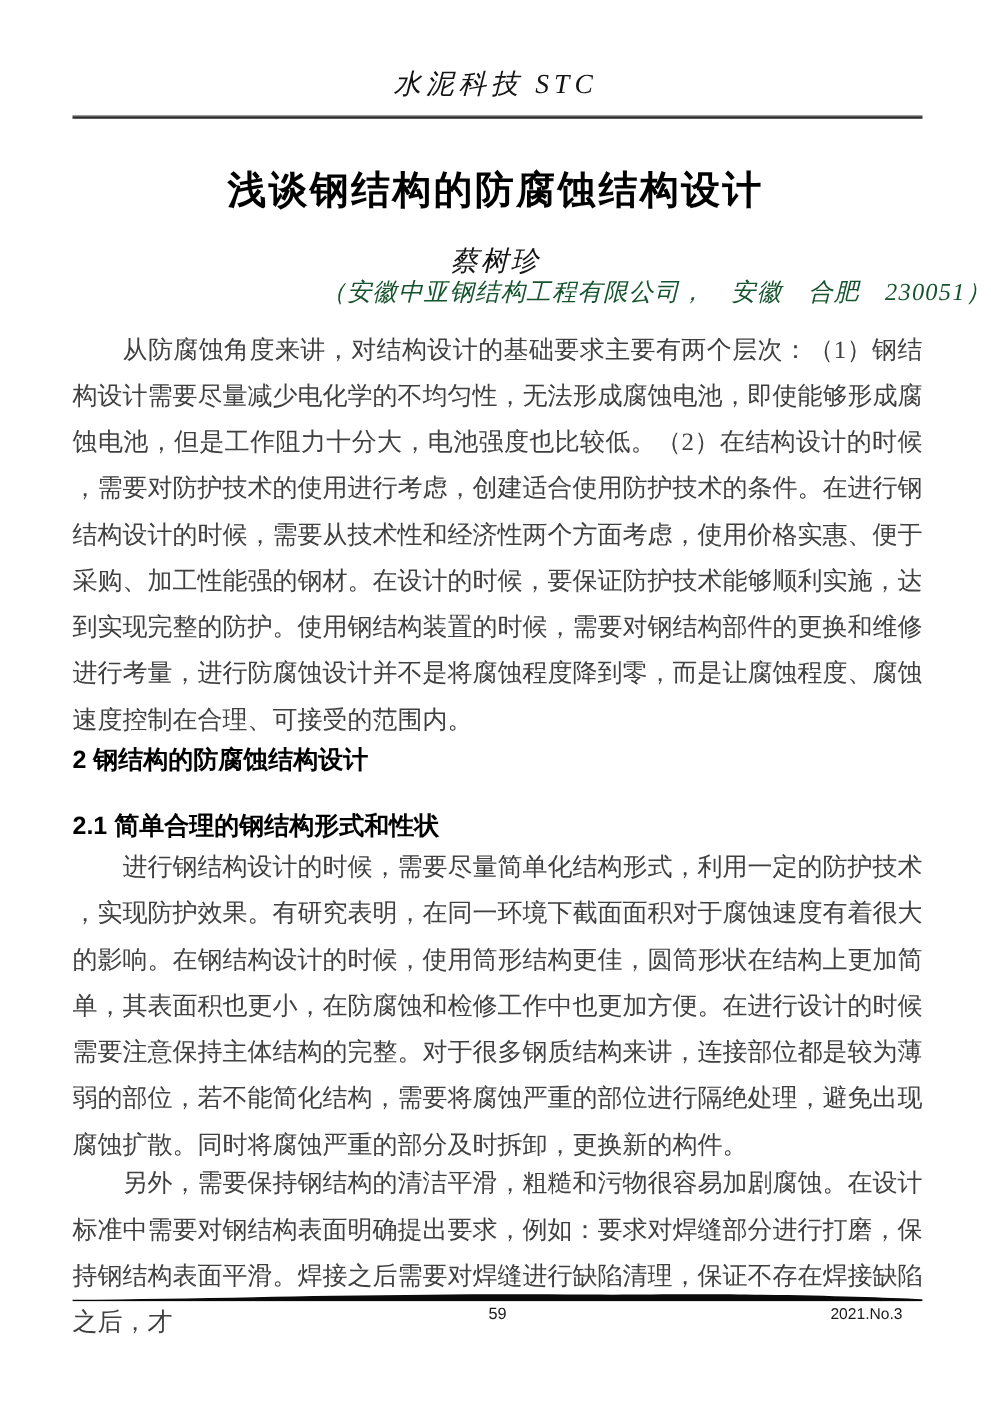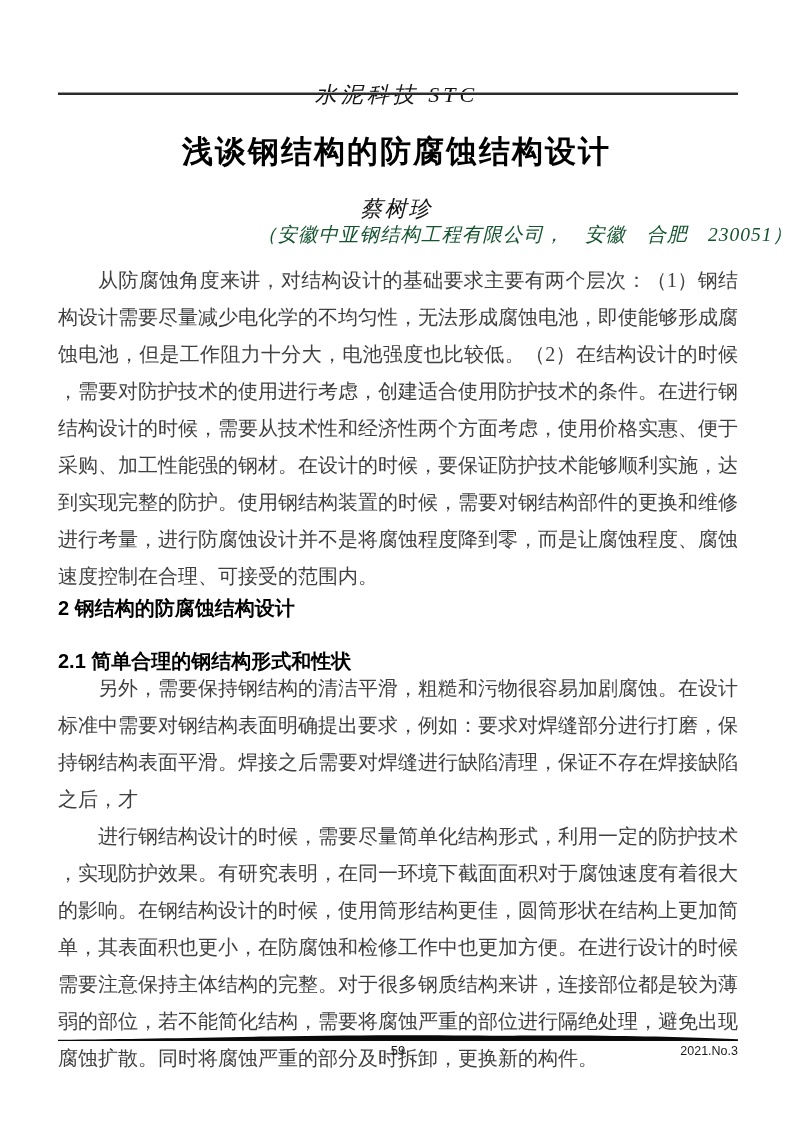--- a/index.html
+++ b/index.html
@@ -17,21 +17,20 @@
   .journal-title {
     position: absolute;
     top: 52px; left: 0; width: 100%;
     text-align: center;
     font-family: "Liberation Serif", "DejaVu Serif", serif;
     font-style: italic;              
     font-size: 22px;
     line-height: 30px;
     letter-spacing: 4px;
     color: #141414;
-    margin-top: 28px;
   }
   .header-rule {
     position: absolute;
     top: 92px; left: 58px; width: 680px;
     height: 0;
     border-top: 1px solid #9a9a9a;
     border-bottom: 2px solid #2b2b2b;
   }
 
   
@@ -119,21 +118,21 @@
   }
   .page-number {
     position: absolute;
     left: 0; width: 100%;
     text-align: center;
     font-size: 13px;
     line-height: 16px;
   }
   .issue-label {
     position: absolute;
-    right: 0;
+    right: 16px;
     font-size: 12.5px;
     line-height: 16px;
   }
 </style>
 </head>
 <body>
 
 <div class="page">
 
   <div class="journal-title">水泥科技  STC</div>
@@ -141,22 +140,22 @@
 
   <h1 class="article-title">浅谈钢结构的防腐蚀结构设计</h1>
   <div class="article-author">蔡树珍</div>
   <div class="article-affiliation">（安徽中亚钢结构工程有限公司，　安徽　合肥　230051）</div>
 
   <main class="article-body">
     <p class="body-para p1">从防腐蚀角度来讲，对结构设计的基础要求主要有两个层次：（1）钢结构设计需要尽量减少电化学的不均匀性，无法形成腐蚀电池，即使能够形成腐蚀电池，但是工作阻力十分大，电池强度也比较低。（2）在结构设计的时候，需要对防护技术的使用进行考虑，创建适合使用防护技术的条件。在进行钢结构设计的时候，需要从技术性和经济性两个方面考虑，使用价格实惠、便于采购、加工性能强的钢材。在设计的时候，要保证防护技术能够顺利实施，达到实现完整的防护。使用钢结构装置的时候，需要对钢结构部件的更换和维修进行考量，进行防腐蚀设计并不是将腐蚀程度降到零，而是让腐蚀程度、腐蚀速度控制在合理、可接受的范围内。</p>
 
     <h2 class="sec-heading s2">2 钢结构的防腐蚀结构设计</h2>
     <h3 class="subsec-heading">2.1 简单合理的钢结构形式和性状</h3>
+    <p class="body-para p2">进行钢结构设计的时候，需要尽量简单化结构形式，利用一定的防护技术，实现防护效果。有研究表明，在同一环境下截面面积对于腐蚀速度有着很大的影响。在钢结构设计的时候，使用筒形结构更佳，圆筒形状在结构上更加简单，其表面积也更小，在防腐蚀和检修工作中也更加方便。在进行设计的时候需要注意保持主体结构的完整。对于很多钢质结构来讲，连接部位都是较为薄弱的部位，若不能简化结构，需要将腐蚀严重的部位进行隔绝处理，避免出现腐蚀扩散。同时将腐蚀严重的部分及时拆卸，更换新的构件。</p>
     <p class="body-para p3">另外，需要保持钢结构的清洁平滑，粗糙和污物很容易加剧腐蚀。在设计标准中需要对钢结构表面明确提出要求，例如：要求对焊缝部分进行打磨，保持钢结构表面平滑。焊接之后需要对焊缝进行缺陷清理，保证不存在焊接缺陷之后，才</p>
-    <p class="body-para p2">进行钢结构设计的时候，需要尽量简单化结构形式，利用一定的防护技术，实现防护效果。有研究表明，在同一环境下截面面积对于腐蚀速度有着很大的影响。在钢结构设计的时候，使用筒形结构更佳，圆筒形状在结构上更加简单，其表面积也更小，在防腐蚀和检修工作中也更加方便。在进行设计的时候需要注意保持主体结构的完整。对于很多钢质结构来讲，连接部位都是较为薄弱的部位，若不能简化结构，需要将腐蚀严重的部位进行隔绝处理，避免出现腐蚀扩散。同时将腐蚀严重的部分及时拆卸，更换新的构件。</p>
   </main>
 
   <svg class="footer-bar" viewBox="0 0 680 8" preserveAspectRatio="none" aria-hidden="true">
     <path d="M0 6.8
              C 70 6.3, 130 5.0, 210 3.6
              C 290 2.3, 350 2.0, 410 2.6
              C 450 3.0, 480 2.1, 545 2.7
              C 605 3.3, 650 5.1, 680 6.3
              L 680 8 L 0 8 Z" fill="#0a0a0a"></path>
     <rect x="0" y="7.2" width="680" height="0.8" fill="#0a0a0a"></rect>

